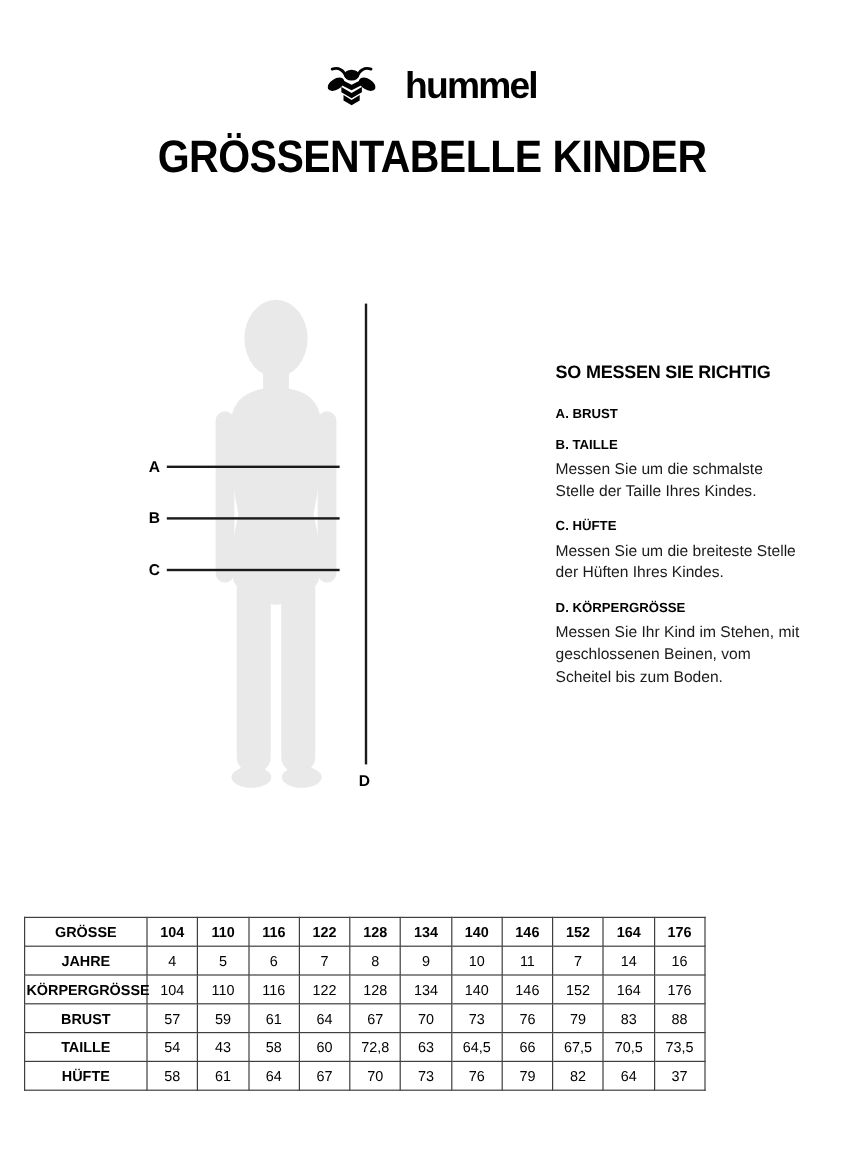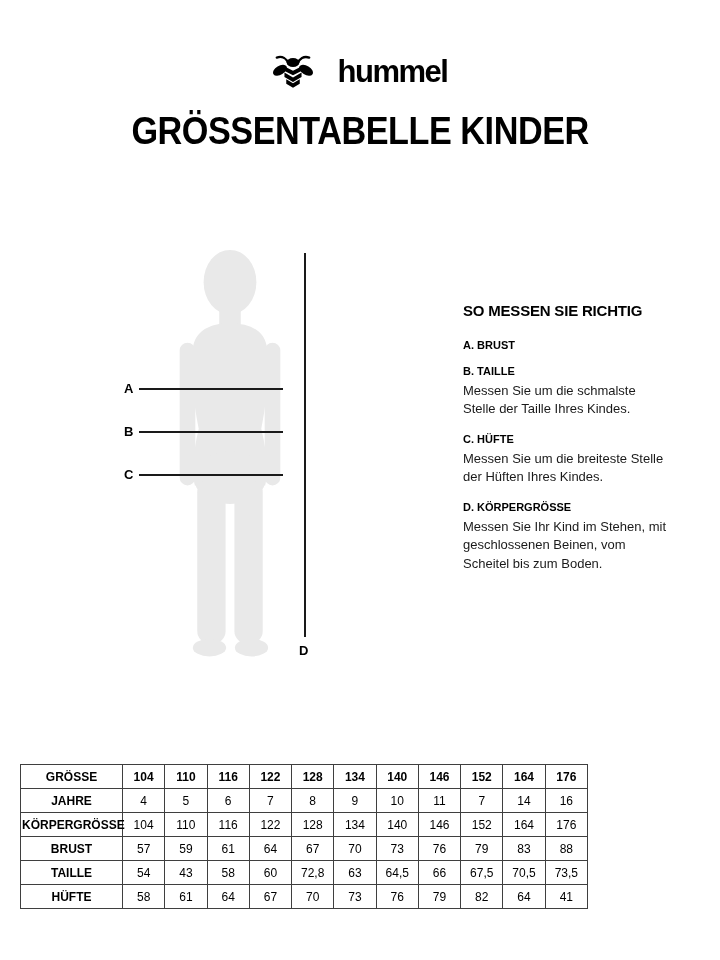--- a/index.html
+++ b/index.html
@@ -206,18 +206,18 @@
           <td>58</td>
           <td>61</td>
           <td>64</td>
           <td>67</td>
           <td>70</td>
           <td>73</td>
           <td>76</td>
           <td>79</td>
           <td>82</td>
           <td>64</td>
-          <td>41</td>
+          <td>37</td>
         </tr>
       </tbody>
   </table>
 
 </div>
 
 </body></html>

